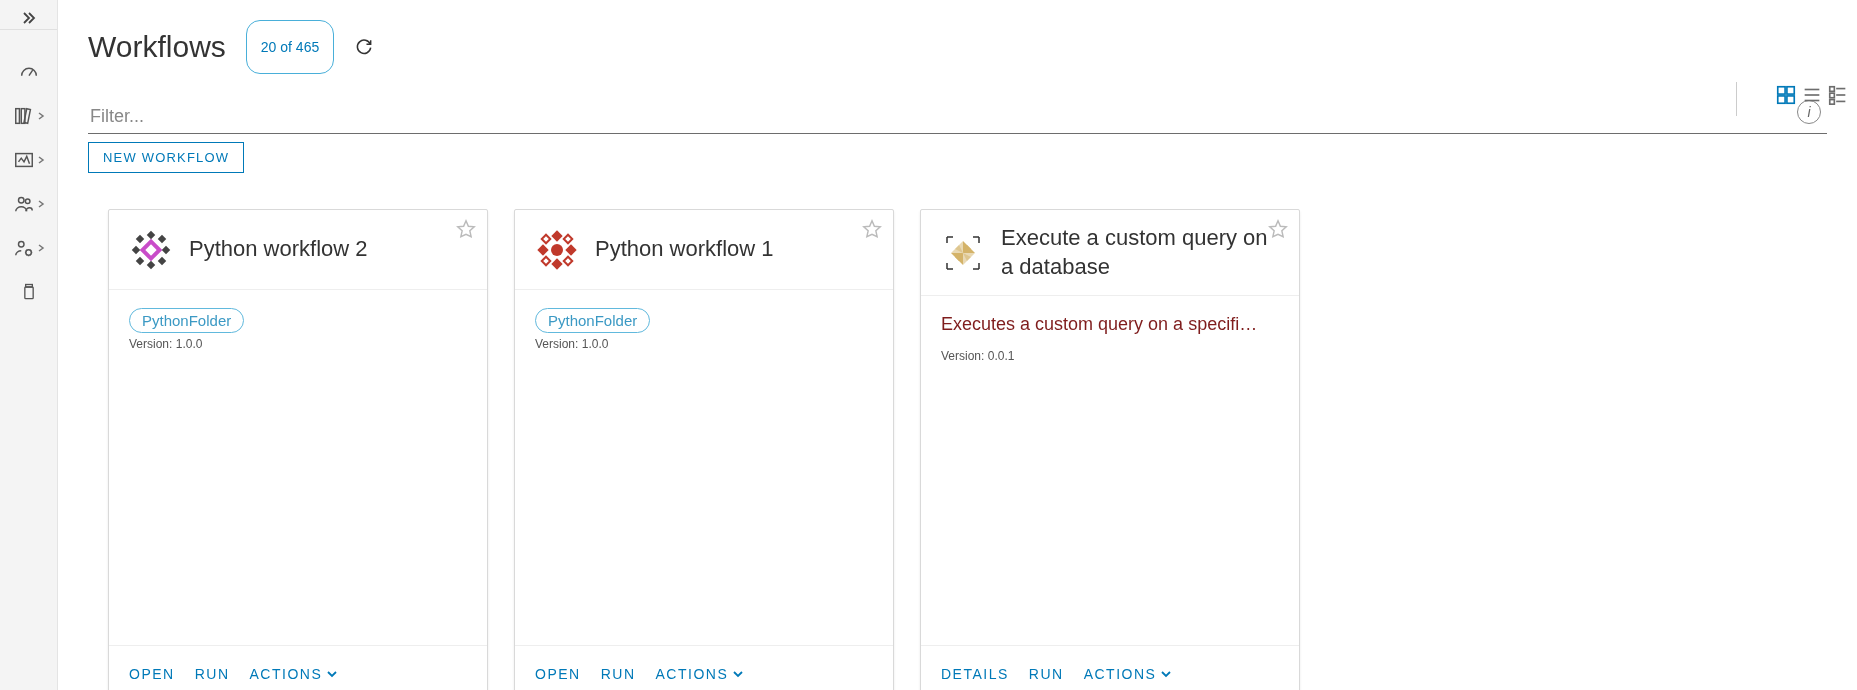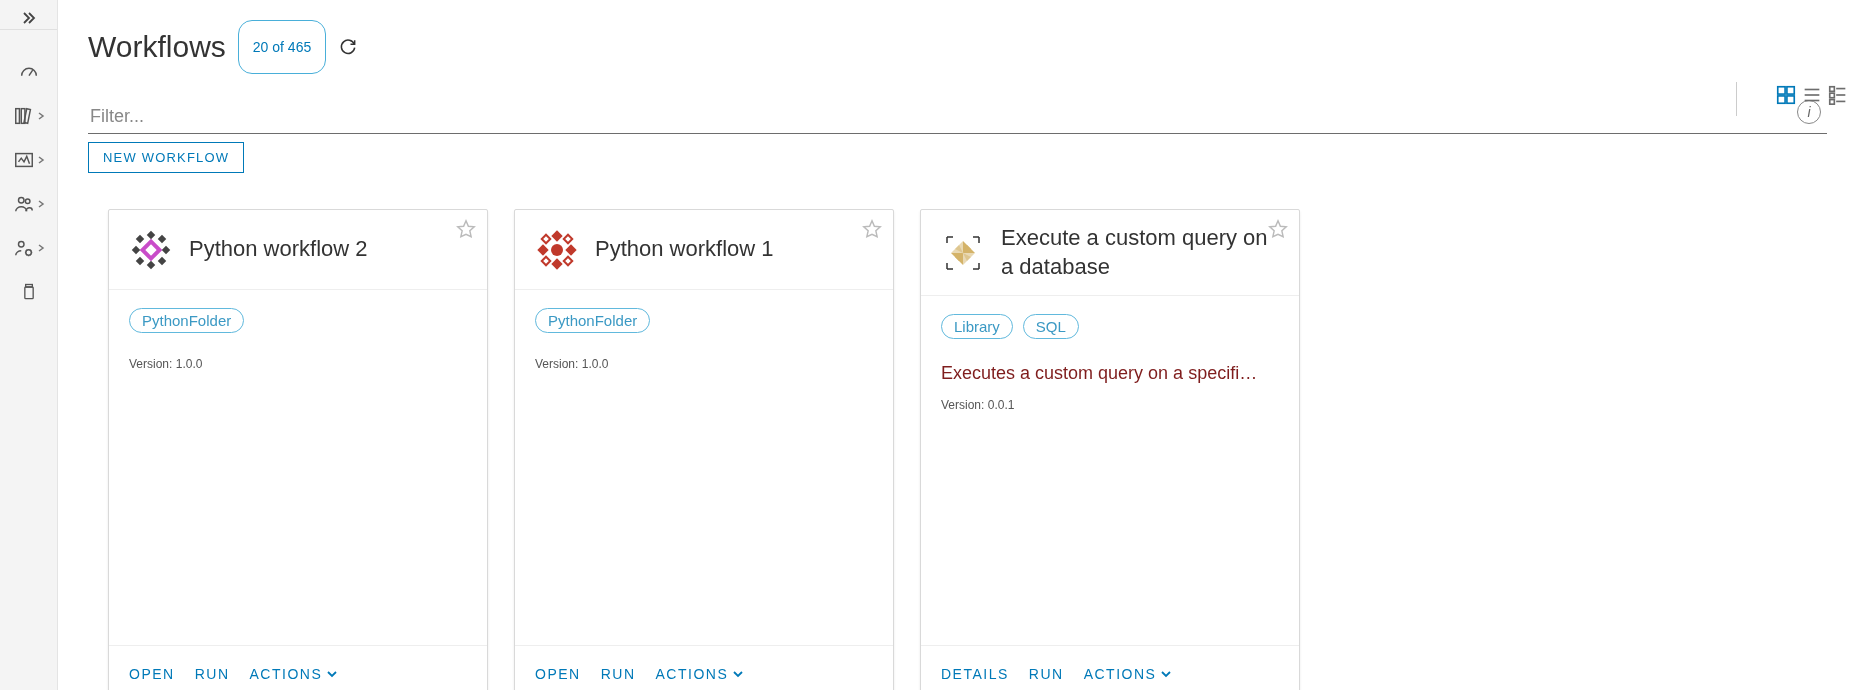--- a/index.html
+++ b/index.html
@@ -24,21 +24,21 @@
     width: 100%; height: 44px; display:flex; align-items:center; justify-content:center;
     cursor: pointer;
   }
   .rail-icon { width: 22px; height: 22px; display:flex; align-items:center; justify-content:center; }
   .rail-chevron { width: 8px; height: 8px; margin-left: 2px; display:flex; align-items:center; justify-content:center; }
   svg { display:block; }
 
   
   .main { flex:1; padding: 20px 30px 30px 30px; position: relative; overflow: hidden; }
 
-  .header { display:flex; align-items:center; gap: 12px; }
+  .header { display:flex; align-items:center; gap: 20px; }
   .page-title { font-size: 30px; font-weight: 400; color: #333; }
   .count-badge {
     border: 1px solid #49afd9; color: #0079b8; background:#fff;
     padding: 18px 14px; border-radius: 14px; font-size: 14px;
   }
   .refresh-btn { width:22px; height:22px; cursor:pointer; color:#444; }
 
   
   .filter-row {
     margin-top: 26px;
@@ -103,21 +103,21 @@
   .card-title {
     font-size:22px; color:#333; line-height:1.3;
   }
   .star-btn {
     position:absolute; top:8px; right:8px;
     width:24px; height:24px; color:#bbb; cursor:pointer;
   }
   .card-body {
     flex:1; padding:18px 20px;
   }
-  .tag-row { display:flex; gap:10px; margin-bottom:24px; flex-wrap:wrap; }
+  .tag-row { display:flex; gap:10px; margin-bottom:4px; flex-wrap:wrap; }
   .tag {
     border:1px solid #61b9dd; color:#3b99c4;
     padding:3px 12px; border-radius:14px; font-size:15px;
     cursor:pointer;
   }
   .desc { font-size:18px; color:#7f1d1d; margin-bottom:14px;
     white-space:nowrap; overflow:hidden; text-overflow:ellipsis; max-width:100%; }
   .version { font-size:12px; color:#555; }
   .card-actions {
     border-top:1px solid #eee;
@@ -378,24 +378,20 @@
       <path d="M6 6 h6 M6 6 v6"></path>
                 <path d="M38 6 h-6 M38 6 v6"></path>
       <path d="M6 38 h6 M6 38 v-6"></path>
                 <path d="M38 38 h-6 M38 38 v-6"></path>
     </g>
   </svg>
           </span>
     <span class="card-title">Execute a custom query on a database</span>
         </div>
         <div class="card-body">
-          <div class="tag-row">
-            <span class="tag">Library</span>
-            <span class="tag">SQL</span>
-          </div>
           <div class="desc">Executes a custom query on a specifi…</div>
           <div class="version"><span>Version:</span> <span>0.0.1</span></div>
         </div>
         <div class="card-actions">
           <span class="action-link">DETAILS</span>
           <span class="action-link">RUN</span>
           <span class="action-link">
             <span>ACTIONS</span>
             <span>
               <svg width="12" height="12" viewBox="0 0 12 12" fill="none" stroke="#0079b8" stroke-width="1.8">

